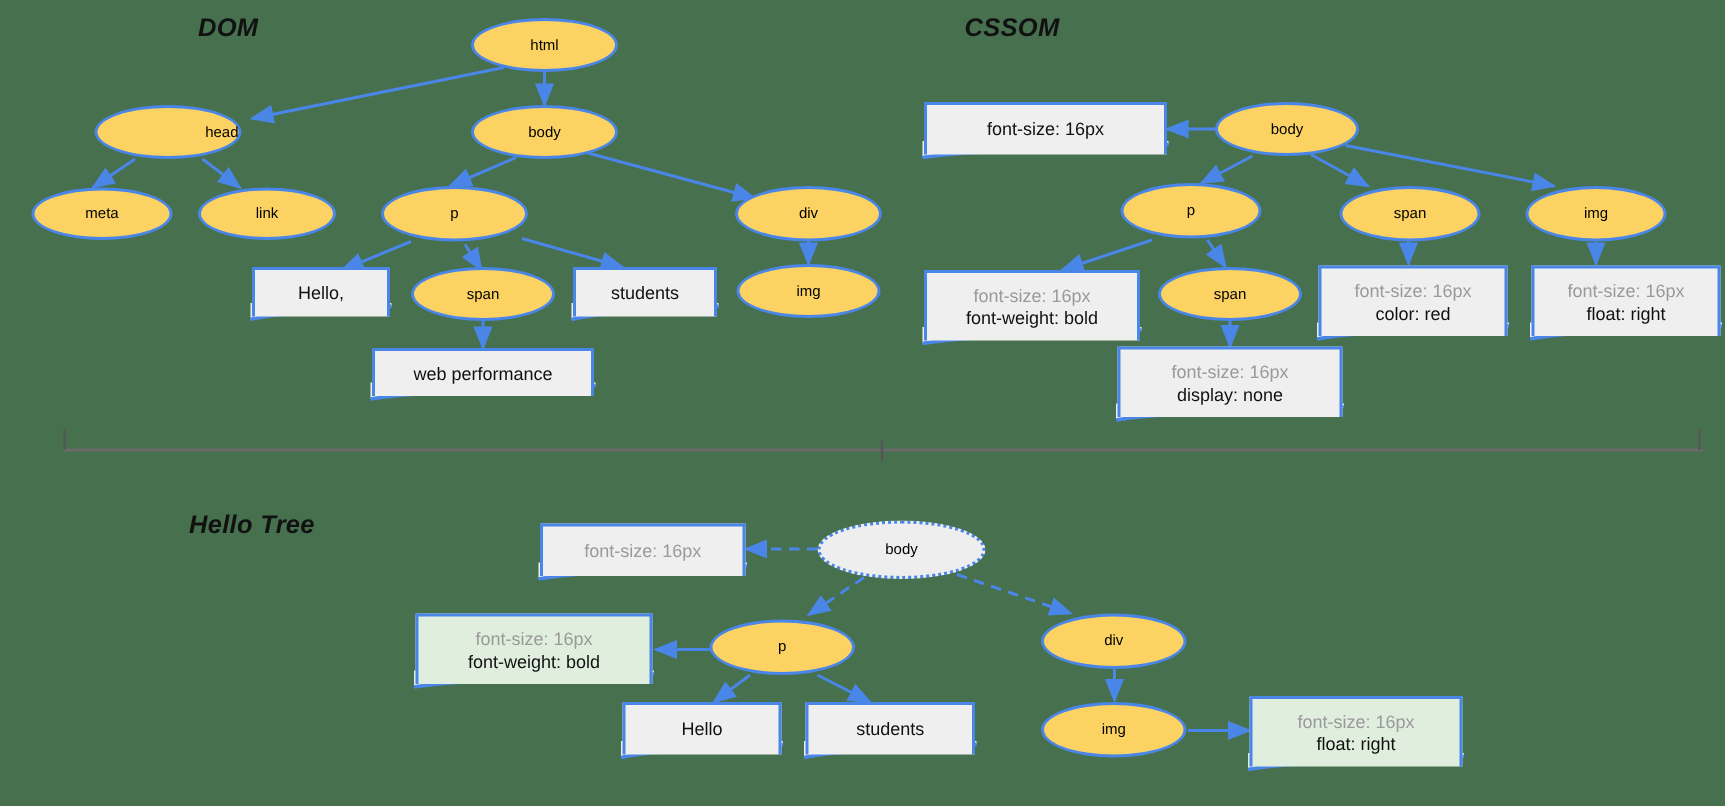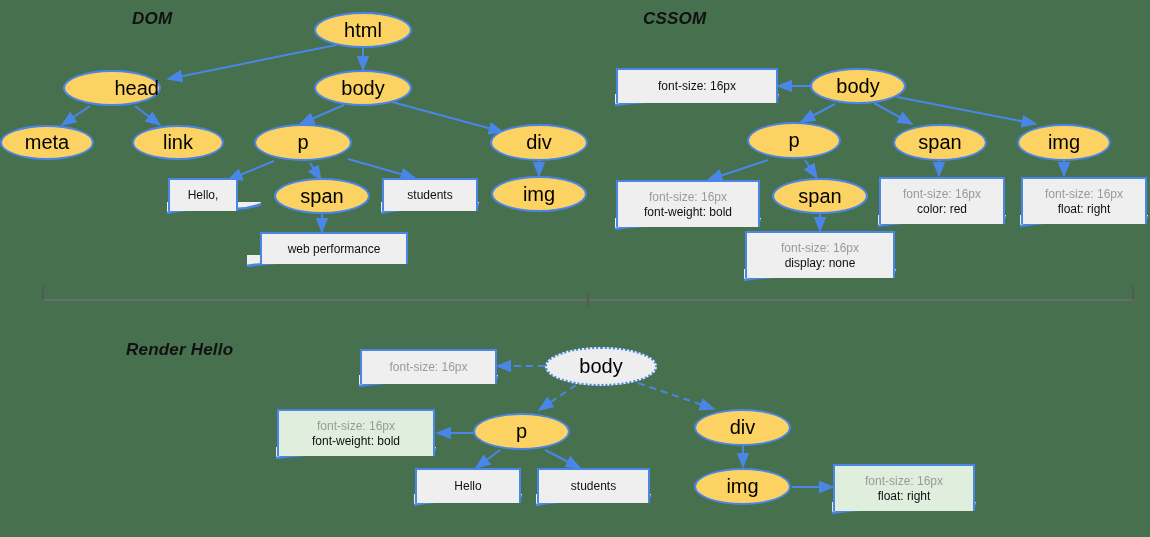--- a/index.html
+++ b/index.html
@@ -23,21 +23,21 @@
   }
 
   
   .node {
     position:absolute;
     display:flex; align-items:center; justify-content:center;
     border-radius:50%;
     background:#fcd362;
     border:2px solid #4a86e8;
     color:#000000;
-    font-size:20px;
+    font-size:10px;
     box-sizing:border-box;
     white-space:nowrap;
   }
   .node.ghost {
     background:#eeeeee;
     border:2px dotted #4a86e8;
   }
 
   
   .box {
@@ -130,57 +130,57 @@
       <path d="M832,502 L976,502 L976,504 C932.4,515 881.28,504 832,513 Z" fill="#dfeedd" stroke="none"></path>
       <path d="M832,513 C881.28,504 932.4,515 976,504" fill="none" stroke="#4a86e8" stroke-width="2.5"></path>
       <path d="M414,494 L522,494 L522,496 C489.2,507 451.04,496 414,505 Z" fill="#efefef" stroke="none"></path>
       <path d="M414,505 C451.04,496 489.2,507 522,496" fill="none" stroke="#4a86e8" stroke-width="2.5"></path>
       <path d="M536,494 L651,494 L651,496 C616.1,507 575.42,496 536,505 Z" fill="#efefef" stroke="none"></path>
       <path d="M536,505 C575.42,496 616.1,507 651,496" fill="none" stroke="#4a86e8" stroke-width="2.5"></path>
     </svg>
 
   <div class="title" style="left:132px; top:9px;">DOM</div>
   <div class="title" style="left:643px; top:9px;">CSSOM</div>
-  <div class="title" style="left:126px; top:340px;">Render Hello</div>
+  <div class="title" style="left:126px; top:340px;">Hello Tree</div>
 
   <div class="node" style="left:314px; top:12px;  width:98px;  height:36px;">
       <span>html</span>
     </div>
   <div class="node" style="left:63px;  top:70px;  width:98px;  height:36px;justify-content:flex-end;">
       <span>head</span>
     </div>
   <div class="node" style="left:314px; top:70px;  width:98px;  height:36px;">
       <span>body</span>
     </div>
-  <div class="node" style="left:0;  top:125px; width:94px;  height:35px;">
+  <div class="node" style="left:21px;  top:125px; width:94px;  height:35px;">
       <span>meta</span>
     </div>
   <div class="node" style="left:132px; top:125px; width:92px;  height:35px;">
       <span>link</span>
     </div>
   <div class="node" style="left:254px; top:124px; width:98px;  height:37px;">
       <span>p</span>
     </div>
   <div class="node" style="left:490px; top:124px; width:98px;  height:37px;">
       <span>div</span>
     </div>
   <div class="node" style="left:274px; top:178px; width:96px;  height:36px;">
       <span>span</span>
     </div>
   <div class="node" style="left:491px; top:176px; width:96px;  height:36px;">
       <span>img</span>
     </div>
 
-  <div class="box" style="left: 168px; top: 178px; width: 70px; height: 33px; border-bottom: none;">
+  <div class="box" style="left: 168px; top: 178px; width: 92px; height: 33px; border-bottom: none;">
       <span class="strong">Hello,</span>
     </div>
   <div class="box" style="left: 382px; top: 178px; width: 96px; height: 33px; border-bottom: none;">
       <span class="strong">students</span>
     </div>
-  <div class="box" style="left: 248px; top: 232px; width: 148px; height: 32px; border-bottom: none; margin-left: 12px;">
+  <div class="box" style="left: 248px; top: 232px; width: 148px; height: 32px; border-bottom: none;">
       <span class="strong">web performance</span>
     </div>
 
   <div class="node" style="left:810px;  top:68px;  width:96px;  height:36px;">
       <span>body</span>
     </div>
   <div class="node" style="left:747px;  top:122px; width:94px;  height:37px;">
       <span>p</span>
     </div>
   <div class="node" style="left:893px;  top:124px; width:94px;  height:37px;">

